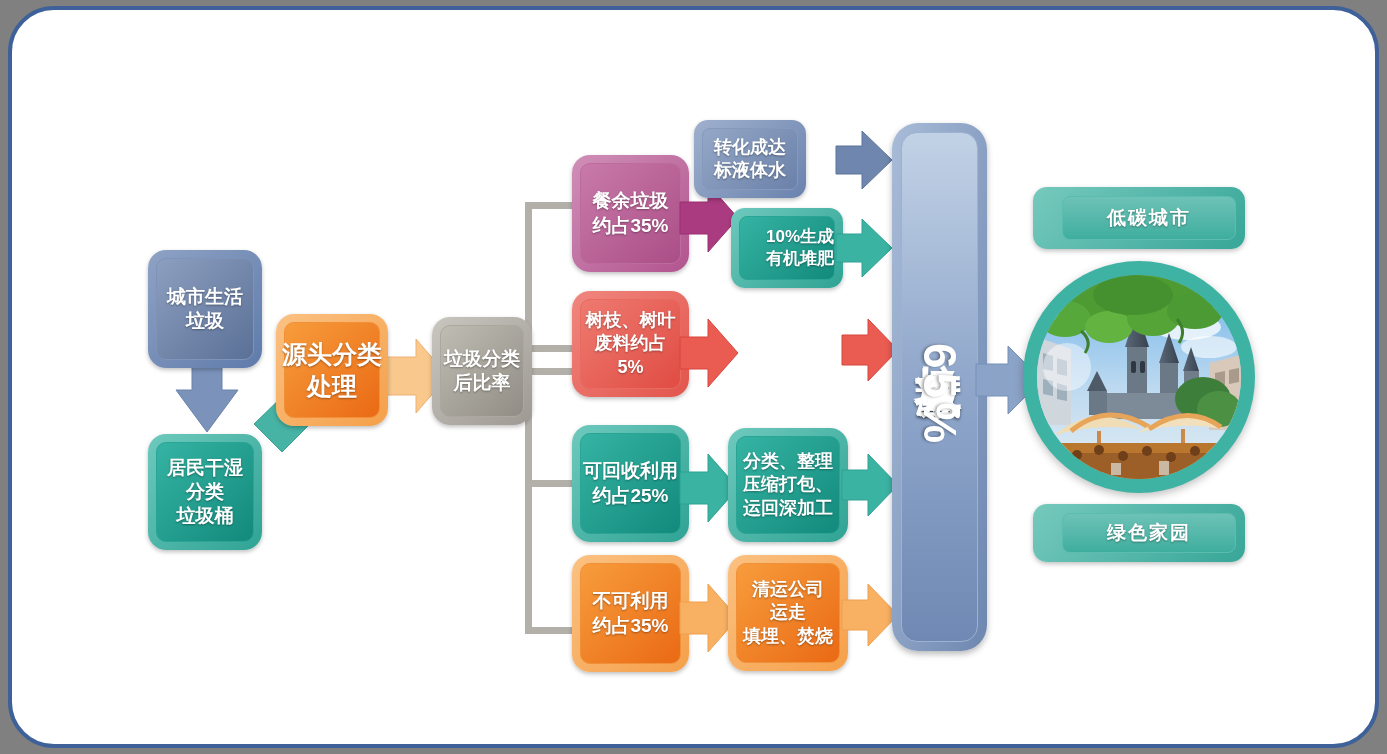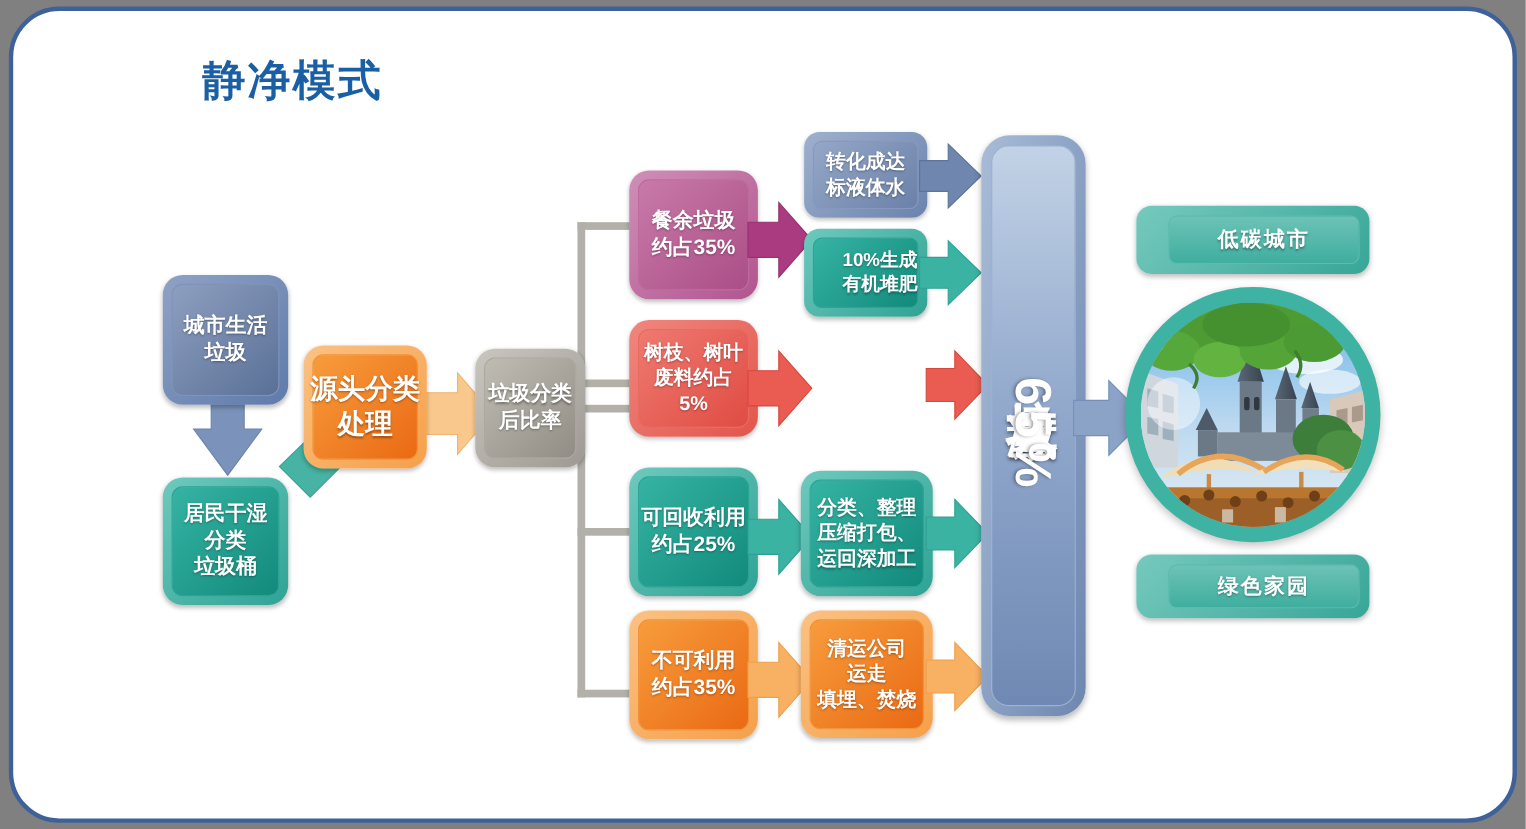--- a/index.html
+++ b/index.html
@@ -87,21 +87,20 @@
   }
   
   .conn{position:absolute;background:#b3b0aa;}
   .arrow{position:absolute;}
 </style>
 </head>
 <body>
 
 <div id="slide">
 
-  <div id="title">静净模式</div>
 
   <svg class="arrow" style="left:160px;top:340px;width:90px;height:90px;" viewBox="0 0 90 90">
     <polygon points="20,2 50,2 50,40 66,40 35,82 4,40 20,40" fill="#7b93bb" stroke="#6b83ab" stroke-width="1"></polygon>
   </svg>
 
   <svg class="arrow" style="left:236px;top:330px;width:130px;height:120px;" viewBox="0 0 130 120">
     <polygon points="120,6 118,62 100,46 34,112 6,84 72,20 54,4" fill="#46b3a4" stroke="#3aa294" stroke-width="1"></polygon>
   </svg>
 
   <svg class="arrow" style="left:368px;top:325px;width:70px;height:82px;" viewBox="0 0 70 82">
@@ -178,21 +177,21 @@
   <div class="node t-orange" style="left:560px;top:545px;width:117px;height:117px;">
     <div class="face" style="font-size:19px;">
       <span>不可利用</span>
       <span>约占35%</span>
     </div>
   </div>
   <svg class="arrow" style="left:666px;top:570px;width:62px;height:76px;" viewBox="0 0 62 76">
     <polygon points="2,22 30,22 30,4 60,38 30,72 30,54 2,54" fill="#f8b062" stroke="#eea04f" stroke-width="1"></polygon>
   </svg>
 
-  <div class="node t-steel" style="left:719px;top:110px;width:112px;height:78px;border-radius:14px;">
+  <div class="node t-steel" style="left:682px;top:110px;width:112px;height:78px;border-radius:14px;">
     <div class="face" style="font-size:18px;border-radius:8px;">
       <span>转化成达</span>
       <span>标液体水</span>
     </div>
   </div>
   <svg class="arrow" style="left:822px;top:118px;width:60px;height:64px;" viewBox="0 0 60 64">
     <polygon points="2,18 28,18 28,3 58,32 28,61 28,46 2,46" fill="#6f86ae" stroke="#5d7499" stroke-width="1"></polygon>
   </svg>
 
   <div class="node t-teal" style="left:719px;top:198px;width:112px;height:80px;border-radius:14px;">

